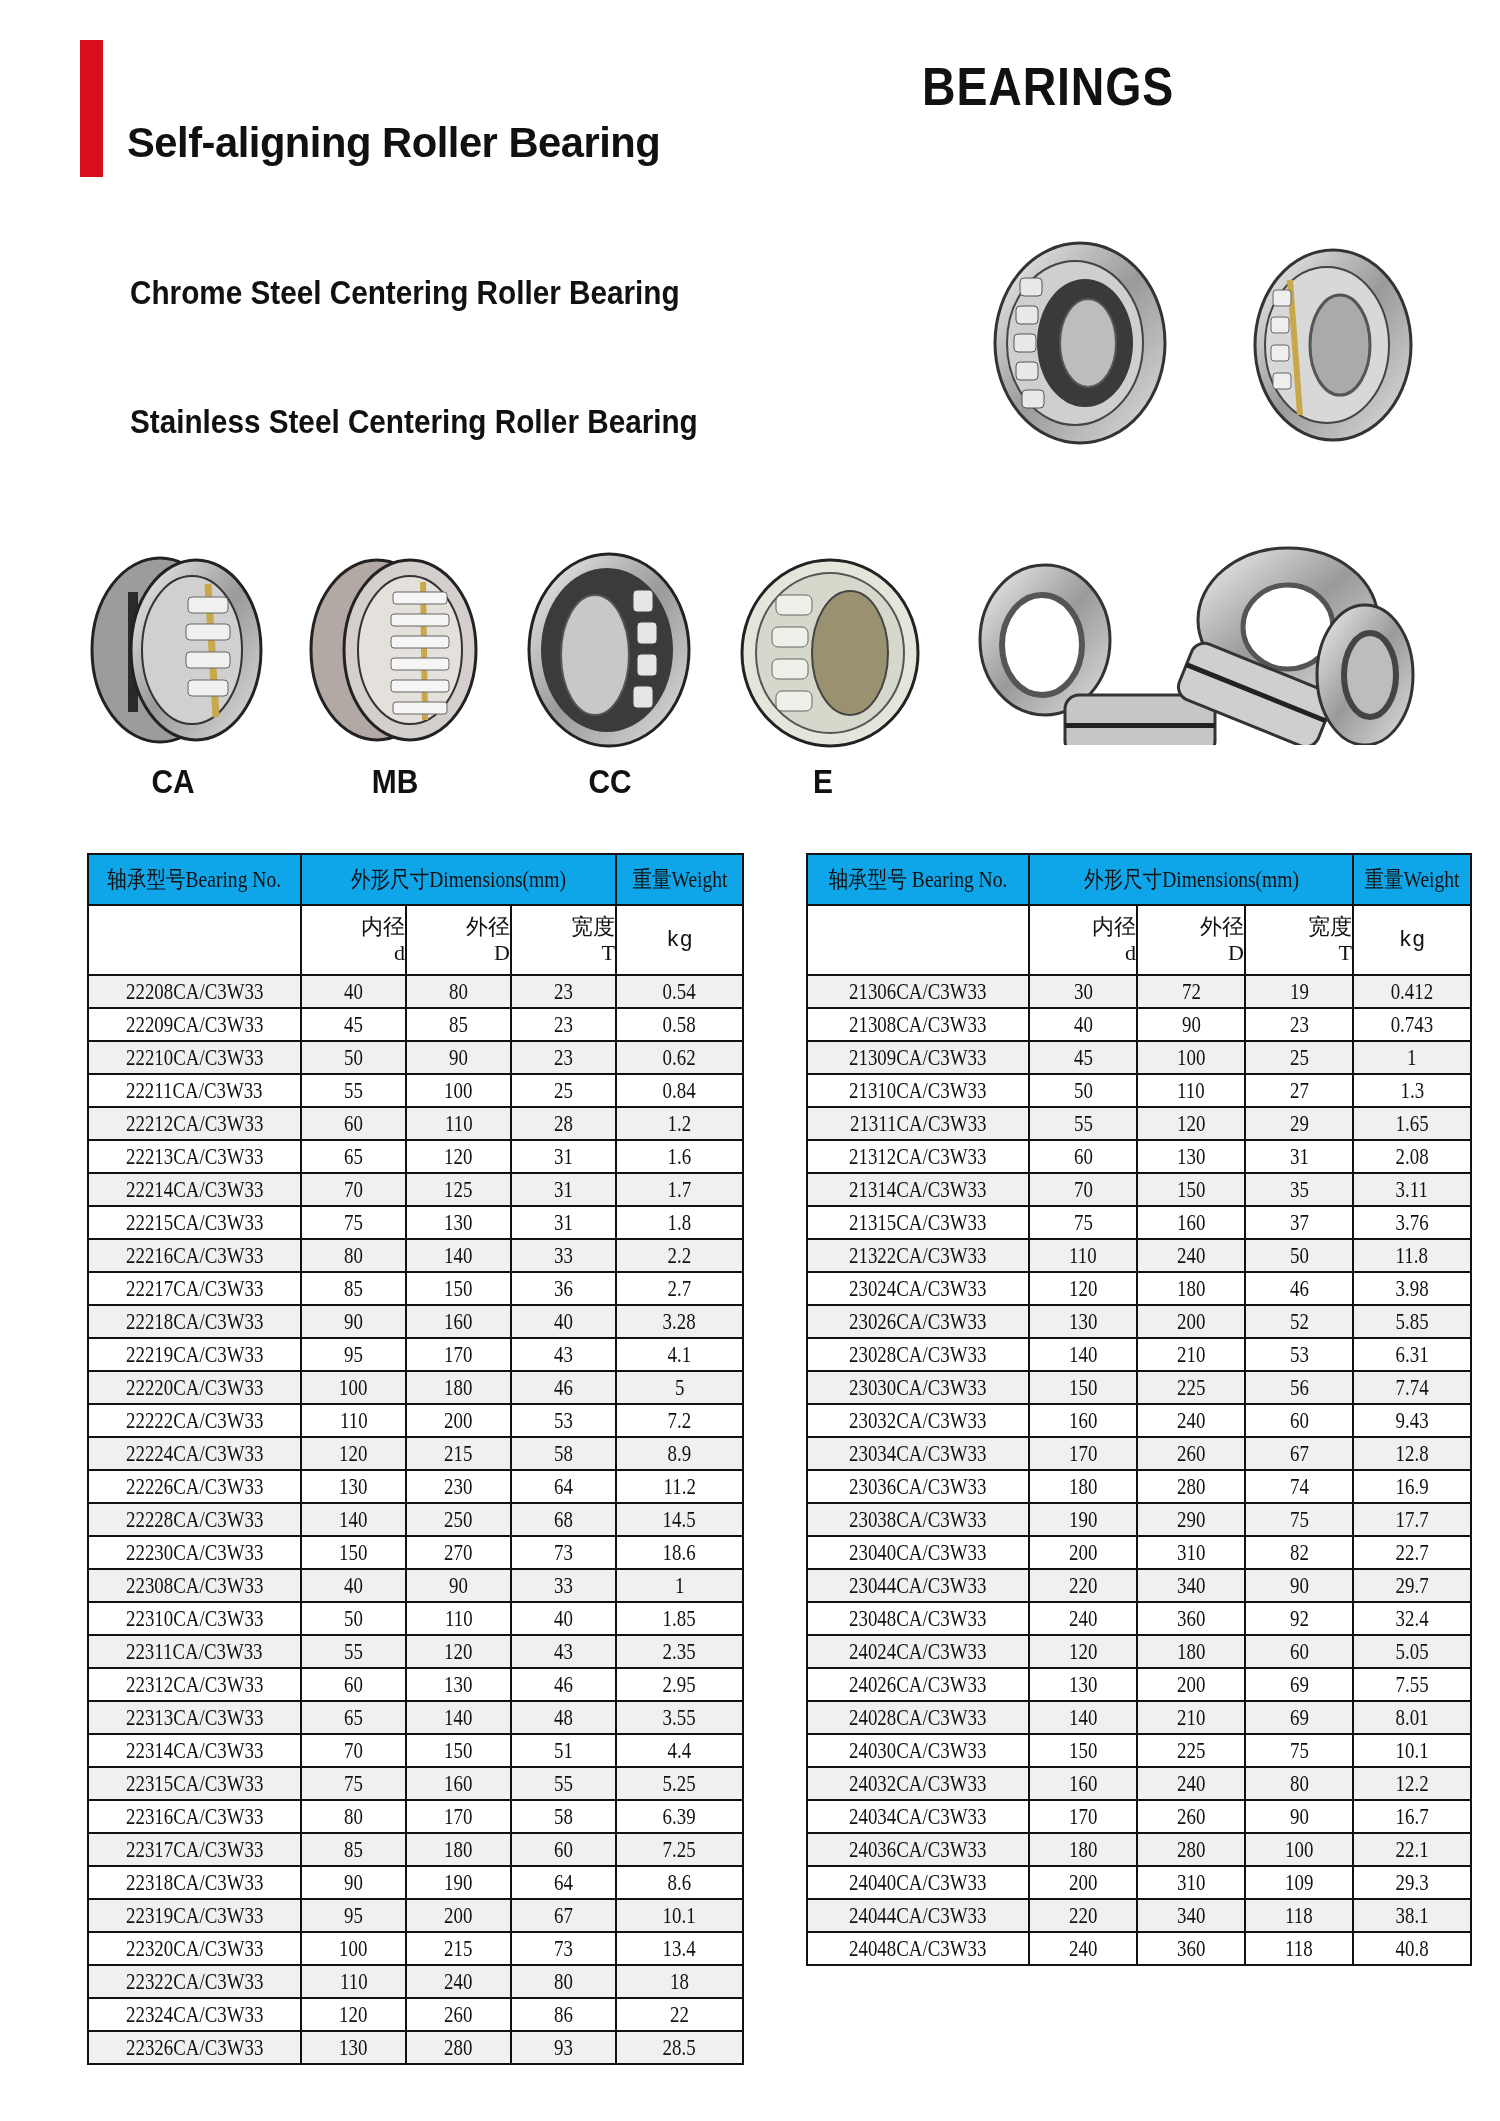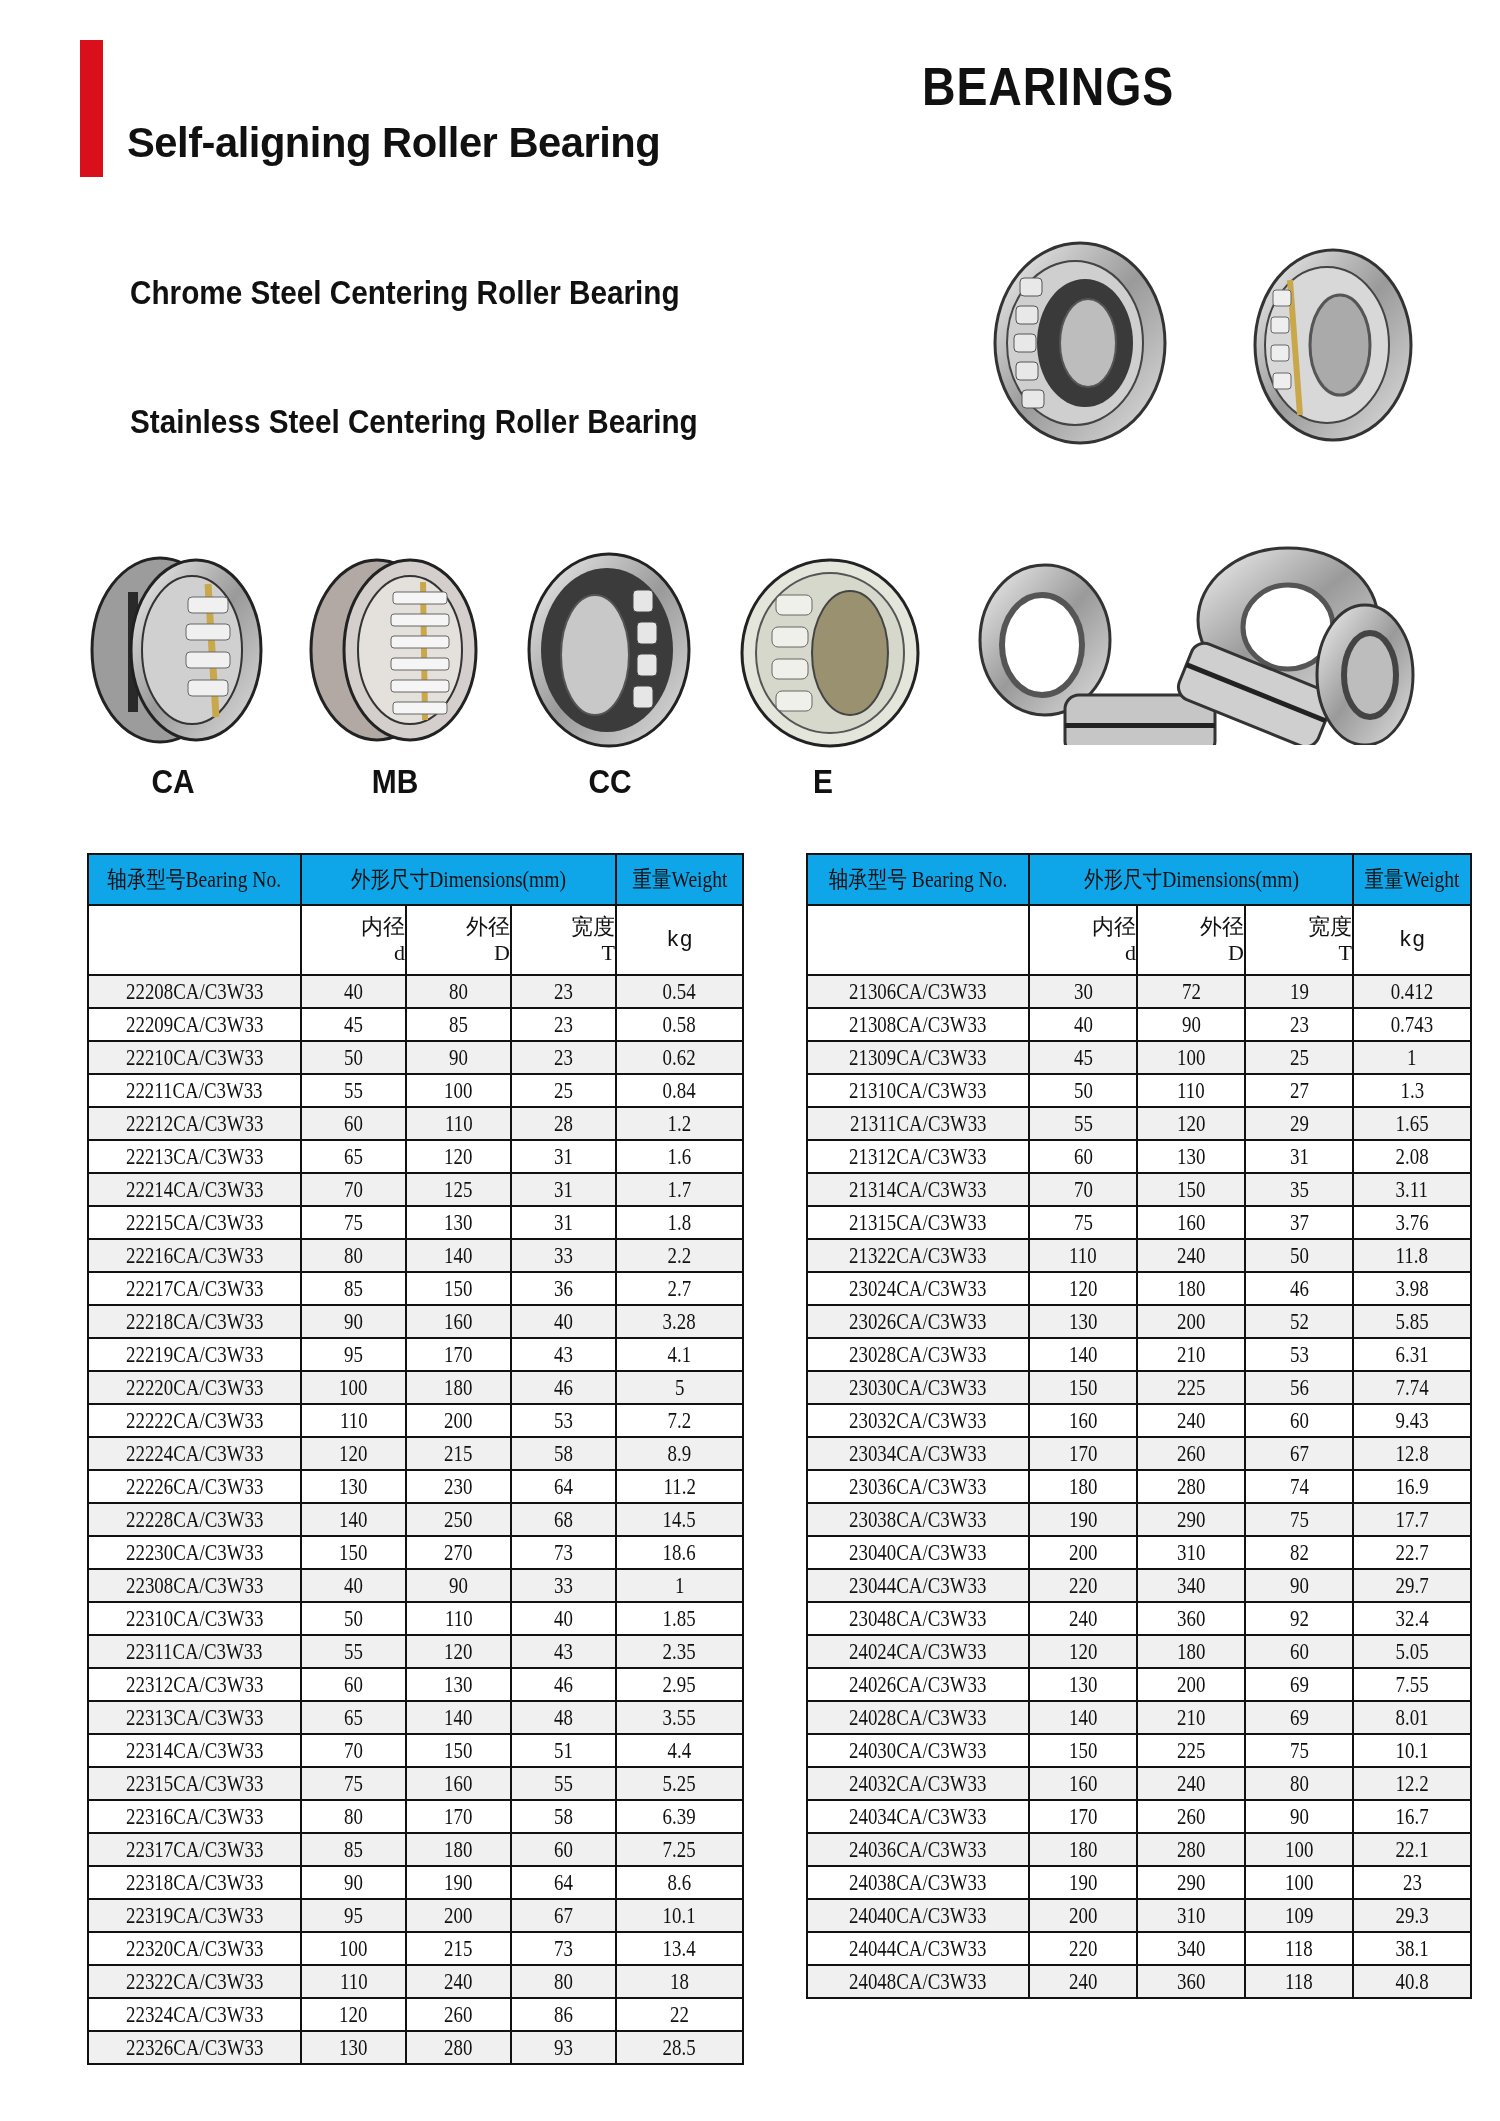--- a/index.html
+++ b/index.html
@@ -617,27 +617,20 @@
         <td><span>16.7</span></td>
       </tr>
       <tr class="row">
         <td><span>24036CA/C3W33</span></td>
         <td><span>180</span></td>
         <td><span>280</span></td>
         <td><span>100</span></td>
         <td><span>22.1</span></td>
       </tr>
       <tr class="row">
-        <td><span>24038CA/C3W33</span></td>
-        <td><span>190</span></td>
-        <td><span>290</span></td>
-        <td><span>100</span></td>
-        <td><span>23</span></td>
-      </tr>
-      <tr class="row">
         <td><span>24040CA/C3W33</span></td>
         <td><span>200</span></td>
         <td><span>310</span></td>
         <td><span>109</span></td>
         <td><span>29.3</span></td>
       </tr>
       <tr class="row">
         <td><span>24044CA/C3W33</span></td>
         <td><span>220</span></td>
         <td><span>340</span></td>

